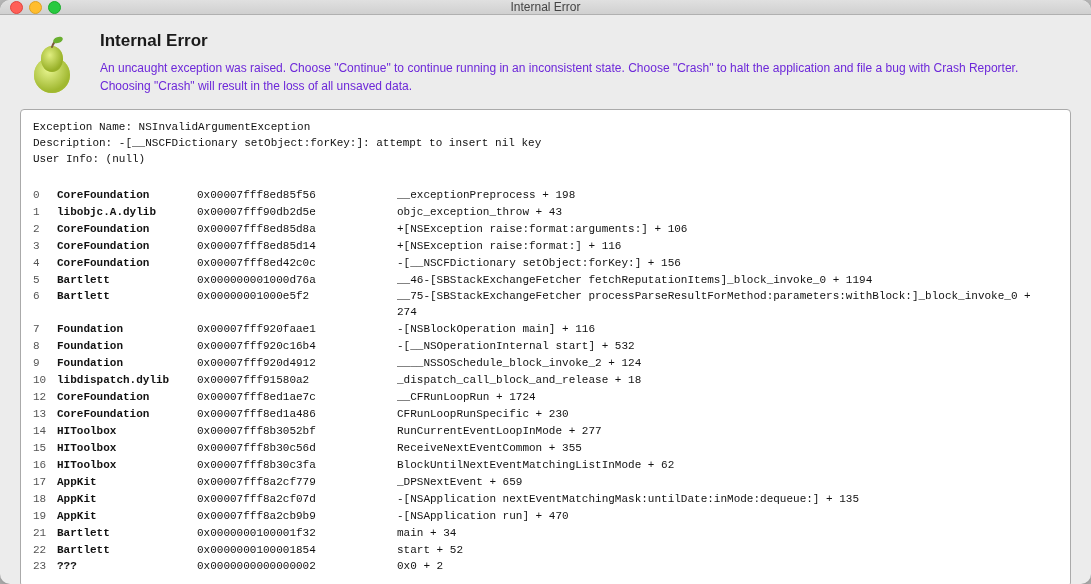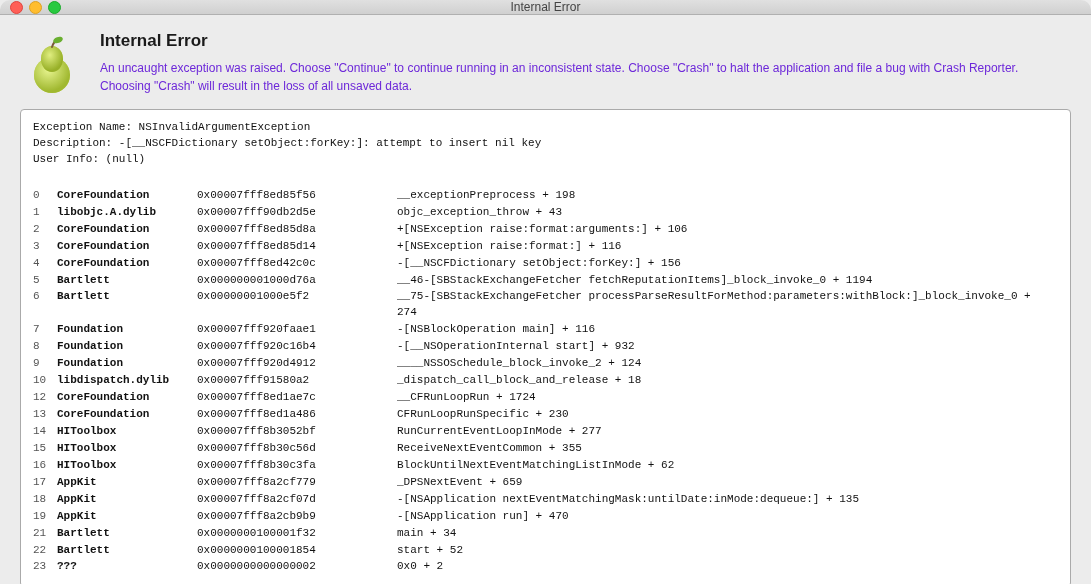--- a/index.html
+++ b/index.html
@@ -11,21 +11,21 @@
       height: 584px;
       display: flex;
       align-items: center;
       justify-content: center;
     }
 
     .window {
       width: 1091px;
       height: 584px;
       background: #ececec;
-      border-radius: 0;
+      border-radius: 10px;
       box-shadow: 0 4px 24px rgba(0,0,0,0.5);
       display: flex;
       flex-direction: column;
       overflow: hidden;
     }
 
     .title-bar {
       height: 24px;
       background: linear-gradient(to bottom, #e0e0e0, #d0d0d0);
       border-bottom: 1px solid #b0b0b0;
@@ -252,21 +252,21 @@
             <tr>
       <td class="col-num">7</td>
       <td class="col-lib">Foundation</td>
       <td class="col-addr">0x00007fff920faae1</td>
       <td class="col-sym">-[NSBlockOperation main] + 116</td>
     </tr>
             <tr>
       <td class="col-num">8</td>
       <td class="col-lib">Foundation</td>
       <td class="col-addr">0x00007fff920c16b4</td>
-      <td class="col-sym">-[__NSOperationInternal start] + 932</td>
+      <td class="col-sym">-[__NSOperationInternal start] + 532</td>
     </tr>
             <tr>
       <td class="col-num">9</td>
       <td class="col-lib">Foundation</td>
       <td class="col-addr">0x00007fff920d4912</td>
       <td class="col-sym">____NSSOSchedule_block_invoke_2 + 124</td>
     </tr>
             <tr>
       <td class="col-num">10</td>
       <td class="col-lib">libdispatch.dylib</td>

